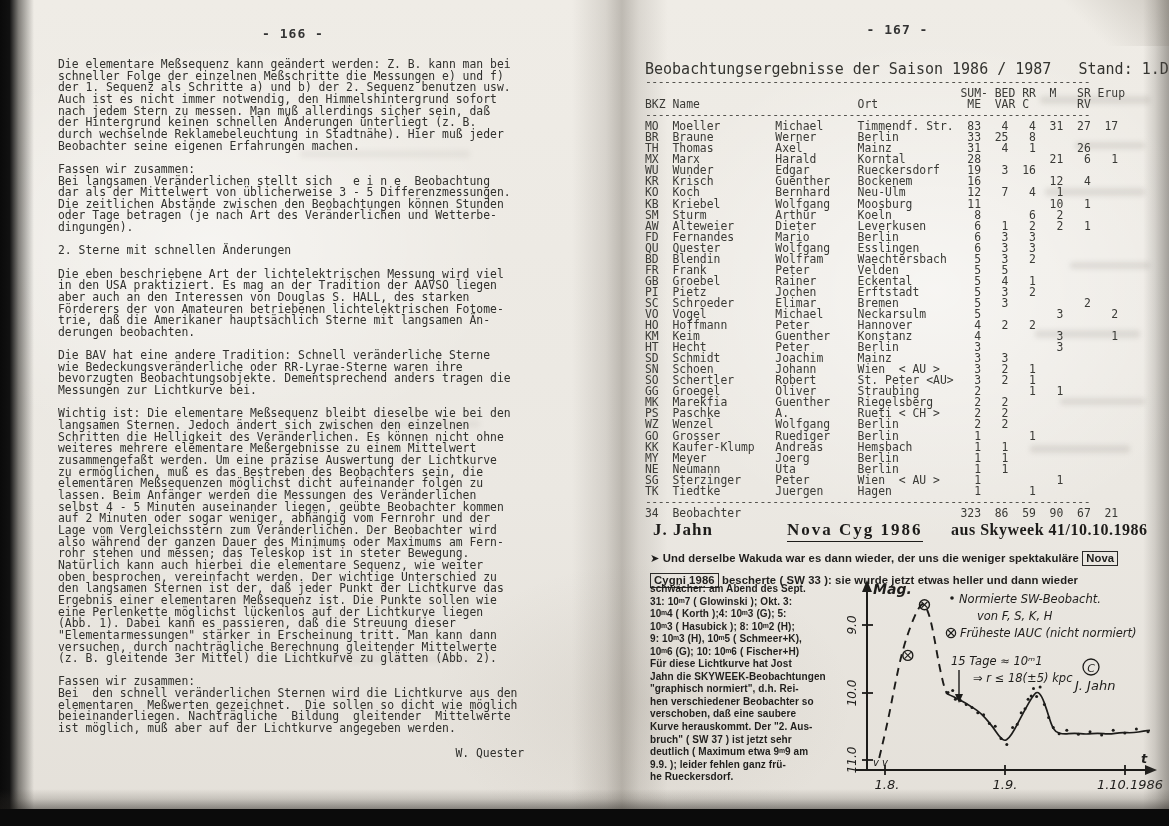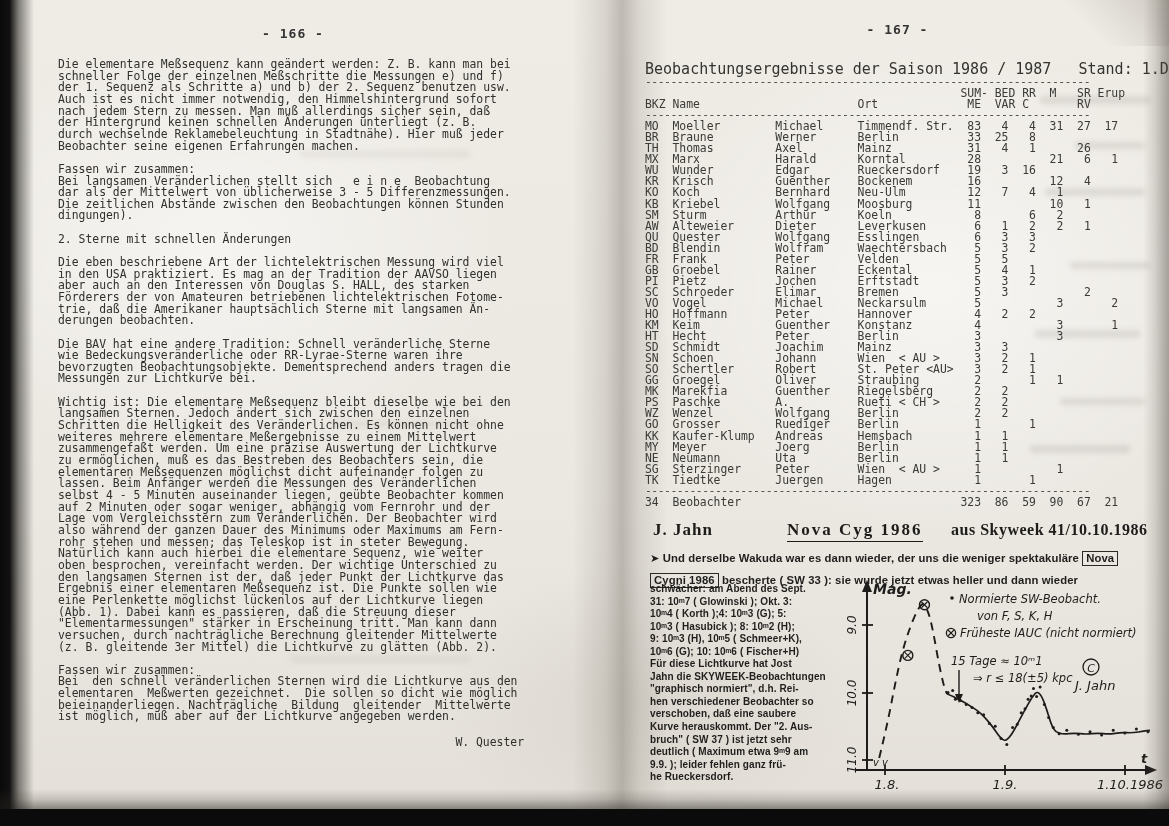--- a/index.html
+++ b/index.html
@@ -90,20 +90,21 @@
           <div class="tl">nach jedem Stern zu messen. Man muß allerdings sicher sein, daß</div>
           <div class="tl">der Hintergrund keinen schnellen Änderungen unterliegt (z. B.</div>
           <div class="tl">durch wechselnde Reklamebeleuchtung in Stadtnähe). Hier muß jeder</div>
           <div class="tl">Beobachter seine eigenen Erfahrungen machen.</div>
         </div>
         <div class="para">
           <div class="tl">Fassen wir zusammen:</div>
           <div class="tl">Bei langsamen Veränderlichen stellt sich   e i n e  Beobachtung</div>
           <div class="tl">dar als der Mittelwert von üblicherweise 3 - 5 Differenzmessungen.</div>
           <div class="tl">Die zeitlichen Abstände zwischen den Beobachtungen können Stunden</div>
+          <div class="tl">oder Tage betragen (je nach Art des Veränderlichen und Wetterbe-</div>
           <div class="tl">dingungen).</div>
         </div>
         <div class="para heading">
           <div class="tl">2. Sterne mit schnellen Änderungen</div>
         </div>
         <div class="para">
           <div class="tl">Die eben beschriebene Art der lichtelektrischen Messung wird viel</div>
           <div class="tl">in den USA praktiziert. Es mag an der Tradition der AAVSO liegen</div>
           <div class="tl">aber auch an den Interessen von Douglas S. HALL, des starken</div>
           <div class="tl">Förderers der von Amateuren betriebenen lichtelektrischen Fotome-</div>
@@ -162,20 +163,21 @@
         <div class="trow">MO  Moeller        Michael     Timmendf. Str.  83   4   4  31  27  17</div>
         <div class="trow">BR  Braune         Werner      Berlin          33  25   8            </div>
         <div class="trow">TH  Thomas         Axel        Mainz           31   4   1      26    </div>
         <div class="trow">MX  Marx           Harald      Korntal         28          21   6   1</div>
         <div class="trow">WU  Wunder         Edgar       Rueckersdorf    19   3  16            </div>
         <div class="trow">KR  Krisch         Guenther    Bockenem        16          12   4    </div>
         <div class="trow">KO  Koch           Bernhard    Neu-Ulm         12   7   4   1        </div>
         <div class="trow">KB  Kriebel        Wolfgang    Moosburg        11          10   1    </div>
         <div class="trow">SM  Sturm          Arthur      Koeln            8       6   2        </div>
         <div class="trow">AW  Alteweier      Dieter      Leverkusen       6   1   2   2   1    </div>
+        <div class="trow">FD  Fernandes      Mario       Berlin           6   3   3            </div>
         <div class="trow">QU  Quester        Wolfgang    Esslingen        6   3   3            </div>
         <div class="trow">BD  Blendin        Wolfram     Waechtersbach    5   3   2            </div>
         <div class="trow">FR  Frank          Peter       Velden           5   5                </div>
         <div class="trow">GB  Groebel        Rainer      Eckental         5   4   1            </div>
         <div class="trow">PI  Pietz          Jochen      Erftstadt        5   3   2            </div>
         <div class="trow">SC  Schroeder      Elimar      Bremen           5   3           2    </div>
         <div class="trow">VO  Vogel          Michael     Neckarsulm       5           3       2</div>
         <div class="trow">HO  Hoffmann       Peter       Hannover         4   2   2            </div>
         <div class="trow">KM  Keim           Guenther    Konstanz         4           3       1</div>
         <div class="trow">HT  Hecht          Peter       Berlin           3           3        </div>

